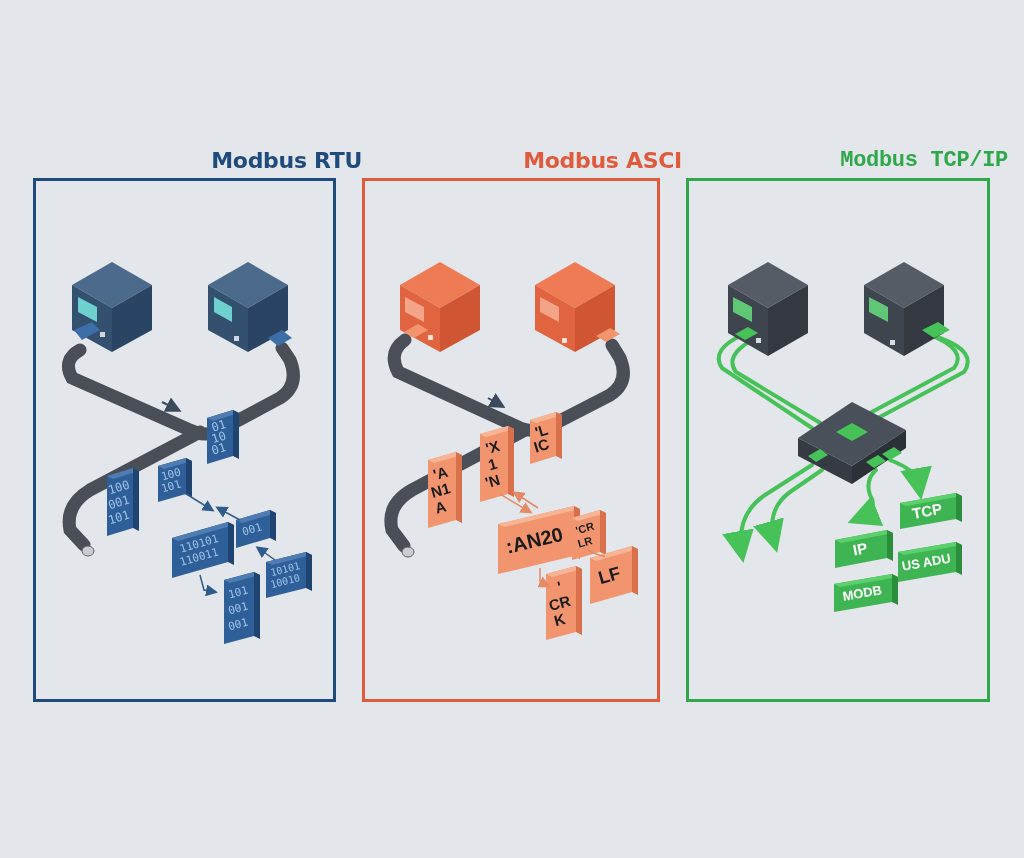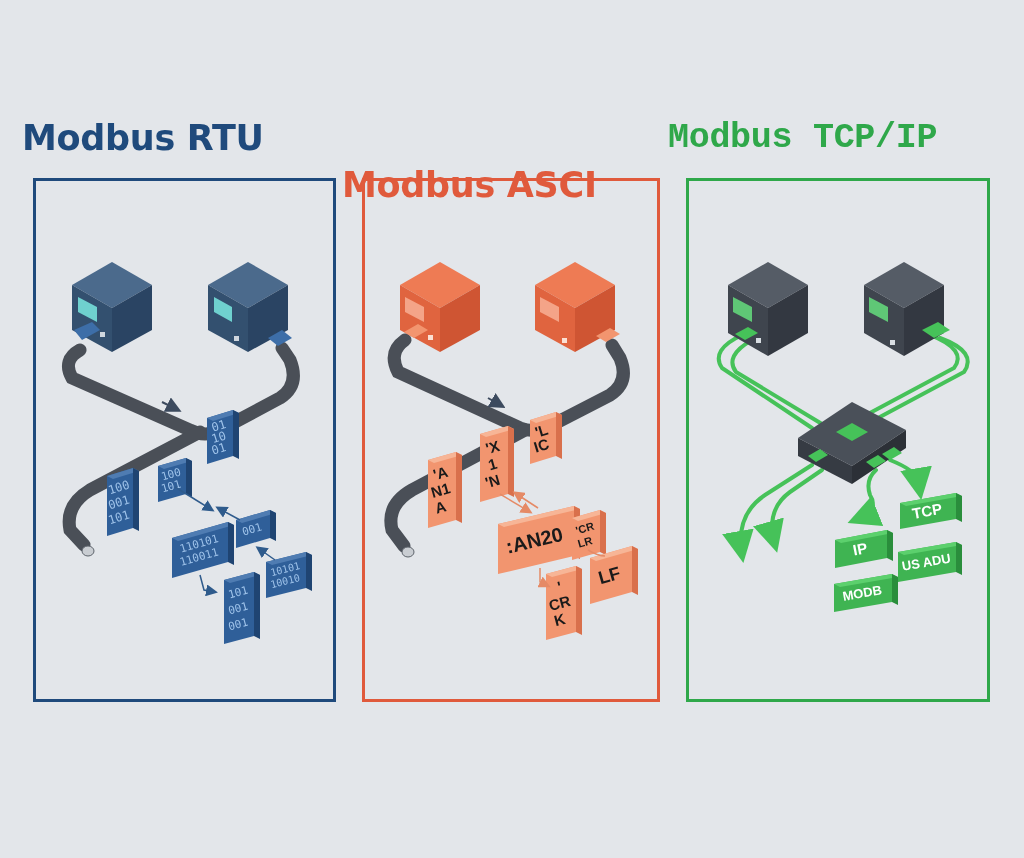--- a/index.html
+++ b/index.html
@@ -3,37 +3,37 @@
 <meta charset="utf-8">
 <style>
   html, body { margin: 0; padding: 0; }
   body {
     width: 1024px; height: 858px; overflow: hidden;
     background: #e3e6ea;
     font-family: "Liberation Sans", sans-serif;
     position: relative;
   }
   .title {
-    position: absolute; top: 118px; width: 340px;
-    text-align: left; font-weight: bold; font-size: 35px;
+    position: absolute; top: 148px; width: 340px;
+    text-align: right; font-weight: bold; font-size: 22px;
     font-family: "DejaVu Sans", sans-serif; letter-spacing: -0.3px;
   }
   .frame {
     position: absolute; top: 178px; height: 524px;
     box-sizing: border-box; border: 3px solid;
   }
   svg.scene { position: absolute; left: 0; top: 0; }
   .mono { font-family: "DejaVu Sans Mono", monospace; }
   .sans { font-family: "Liberation Sans", sans-serif; font-weight: bold; }
 </style>
 </head>
 <body>
 
 <div class="title" style="left: 22px; color: rgb(31, 74, 124);">Modbus RTU</div>
-<div class="title" style="left: 342px; color: rgb(224, 90, 60); margin-top: 47px;">Modbus ASCI</div>
+<div class="title" style="left: 342px; color: rgb(224, 90, 60);">Modbus ASCI</div>
 <div class="title" style="left: 668px; color: rgb(47, 168, 74); font-family: Liberation Mono, monospace;">Modbus TCP/IP</div>
 
 <div class="frame" style="left: 33px; width: 303px; border-color: rgb(31, 74, 124);"></div>
 <div class="frame" style="left: 362px; width: 298px; border-color: rgb(224, 90, 60);"></div>
 <div class="frame" style="left: 686px; width: 304px; border-color: rgb(47, 168, 74);"></div>
 
 <svg class="scene" width="1024" height="858" viewBox="0 0 1024 858">
   <defs>
     <marker id="arrBlue" markerWidth="8" markerHeight="8" refX="6" refY="4" orient="auto">
         <path d="M0,0 L8,4 L0,8 z" fill="#2f5b8c"></path>

